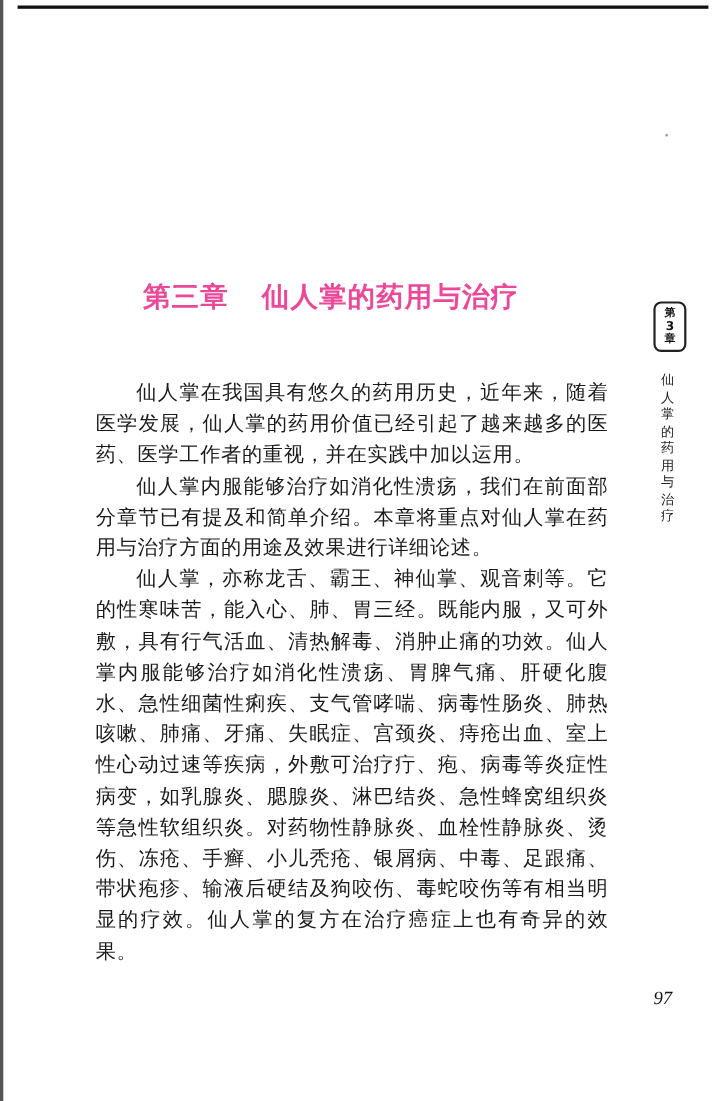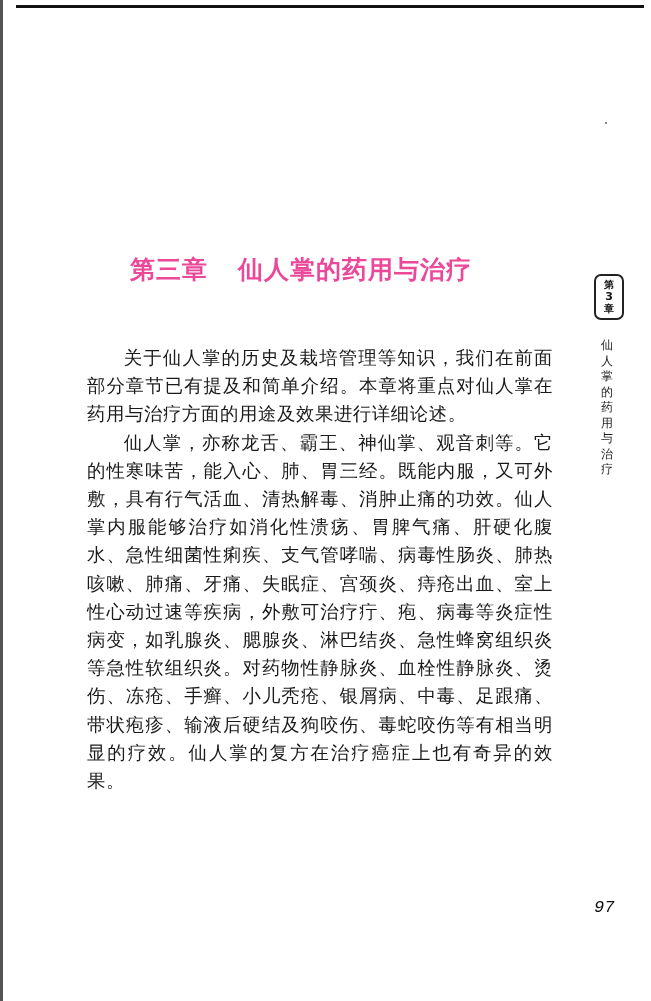--- a/index.html
+++ b/index.html
@@ -54,21 +54,21 @@
     font-size: 18.4px;
     line-height: 28.2px;
     text-align: justify;
     text-justify: inter-character;
     color: #1a1a1a;
     letter-spacing: 0.6px;
   }
   .body-text p { margin: 0; text-indent: 2em; }
   .page-number {
     position: absolute; left: 594px; top: 898px;
-    font-family: Liberation Mono, monospace;
+    font-family: Liberation Serif, serif;
     font-style: italic;
     font-size: 17px;
     color: #111;
   }
   .speck {
     position: absolute; left: 605px; top: 122px;
     width: 2px; height: 2px; background: #888;
   }
 </style>
 </head>
@@ -81,17 +81,18 @@
 <div class="chapter-title"><span>第三章</span><span class="gap"></span><span>仙人掌的药用与治疗</span></div>
 
 <div class="side-tab">
   <span>第</span>
   <span class="num">3</span>
   <span>章</span>
 </div>
 <div class="side-text">仙人掌的药用与治疗</div>
 
 <div class="body-text">
-  <p>关于仙人掌的历史及栽培管理等知识，我们在前面部分章节已有提及和简单介绍。本章将重点对仙人掌在药用与治疗方面的用途及效果进行详细论述。</p>
+  <p>仙人掌在我国具有悠久的药用历史，近年来，随着医学发展，仙人掌的药用价值已经引起了越来越多的医药、医学工作者的重视，并在实践中加以运用。</p>
+  <p>仙人掌内服能够治疗如消化性溃疡，我们在前面部分章节已有提及和简单介绍。本章将重点对仙人掌在药用与治疗方面的用途及效果进行详细论述。</p>
   <p>仙人掌，亦称龙舌、霸王、神仙掌、观音刺等。它的性寒味苦，能入心、肺、胃三经。既能内服，又可外敷，具有行气活血、清热解毒、消肿止痛的功效。仙人掌内服能够治疗如消化性溃疡、胃脾气痛、肝硬化腹水、急性细菌性痢疾、支气管哮喘、病毒性肠炎、肺热咳嗽、肺痛、牙痛、失眠症、宫颈炎、痔疮出血、室上性心动过速等疾病，外敷可治疗疔、疱、病毒等炎症性病变，如乳腺炎、腮腺炎、淋巴结炎、急性蜂窝组织炎等急性软组织炎。对药物性静脉炎、血栓性静脉炎、烫伤、冻疮、手癣、小儿秃疮、银屑病、中毒、足跟痛、带状疱疹、输液后硬结及狗咬伤、毒蛇咬伤等有相当明显的疗效。仙人掌的复方在治疗癌症上也有奇异的效果。</p>
 </div>
 
 <div class="page-number">97</div>
 
 </body></html>

